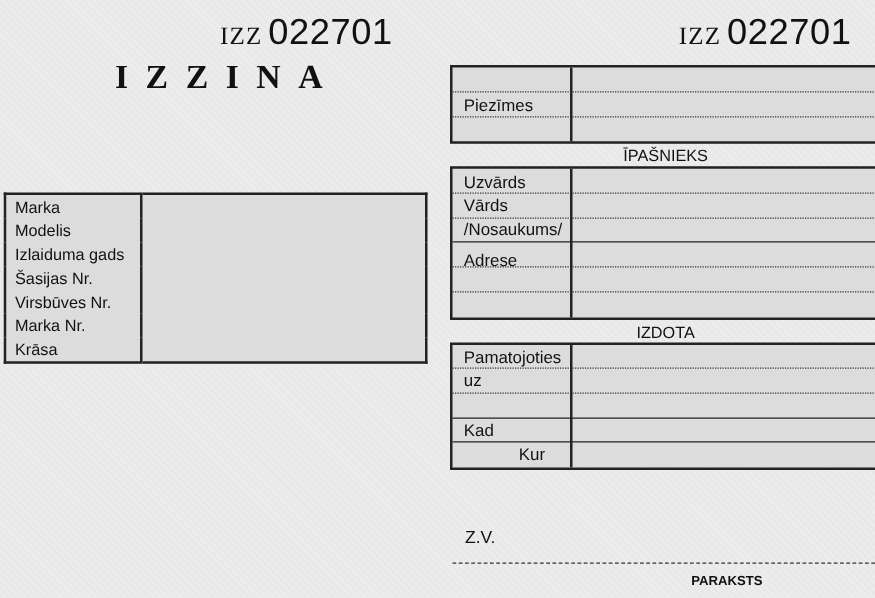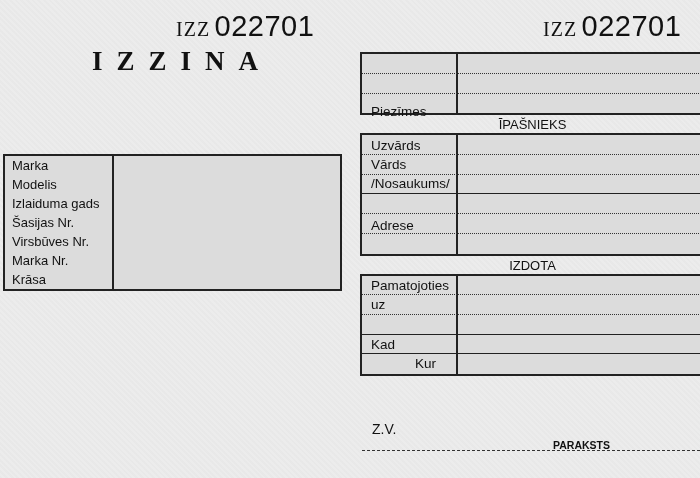--- a/index.html
+++ b/index.html
@@ -27,21 +27,21 @@
     text-align:justify; text-indent:14px; }
   .rbox { position:absolute; left:360px; width:345px; border:2px solid #222; background:#dcdcdc; }
   .rbox .lcol { position:absolute; left:0; top:0; bottom:0; width:94px; border-right:2px solid #222; }
   .rline { position:absolute; left:0; right:0; height:0; }
   .rline.dot { border-top:1.5px dotted #333; }
   .rline.solid { border-top:1.5px solid #222; }
   .rlabel { position:absolute; left:9px; font-size:13.5px; }
   .section-h { position:absolute; left:360px; width:345px; text-align:center; font-size:13px; }
   .zv { position:absolute; left:372px; top:421px; font-size:14px; }
   .sigline { position:absolute; left:362px; right:0; top:450px; border-top:1.5px dashed #333; }
-  .paraksts { position:absolute; left:553px; top:439px; font-size:10.5px; font-weight:bold; }
+  .paraksts { position:absolute; left:553px; top:459px; font-size:10.5px; font-weight:bold; }
 </style>
 </head>
 <body>
 
 <div class="page">
 
   <div class="serial" style="left:176px;">
     <span class="pre">IZZ</span>
     <span class="num">022701</span>
   </div>
@@ -84,37 +84,37 @@
 
   <div class="serial" style="left:543px;">
     <span class="pre">IZZ</span>
     <span class="num">022701</span>
   </div>
 
   <div class="rbox" style="top:52px; height:59px;">
     <div class="lcol"></div>
     <div class="rline dot" style="top:19px;"></div>
     <div class="rline dot" style="top:39px;"></div>
-    <div class="rlabel" style="top:23px;margin-top:27px;">Piezīmes</div>
+    <div class="rlabel" style="top:23px;">Piezīmes</div>
     <div style="position:absolute;left:96px;right:0;top:0;bottom:0;"></div>
   </div>
 
   <div class="section-h" style="top:117px;">ĪPAŠNIEKS</div>
 
   <div class="rbox" style="top:133px; height:119px;">
     <div class="lcol"></div>
     <div class="rline dot" style="top:19px;"></div>
     <div class="rline dot" style="top:39px;"></div>
     <div class="rline solid" style="top:58px;"></div>
     <div class="rline dot" style="top:78px;"></div>
     <div class="rline dot" style="top:98px;"></div>
     <div class="rlabel" style="top:3px;">Uzvārds</div>
     <div class="rlabel" style="top:6px;margin-top:16px;">Vārds</div>
     <div class="rlabel" style="top:41px;">/Nosaukums/</div>
-    <div class="rlabel" style="top:83px;text-align:center;">Adrese</div>
+    <div class="rlabel" style="top:66px;text-align:center;">Adrese</div>
     <div style="position:absolute;left:96px;right:0;top:0;height:58px;"></div>
     <div style="position:absolute;left:96px;right:0;top:60px;bottom:0;"></div>
   </div>
 
   <div class="section-h" style="top:258px;">IZDOTA</div>
 
   <div class="rbox" style="top:274px; height:98px;">
     <div class="lcol"></div>
     <div class="rline dot" style="top:18px;"></div>
     <div class="rline dot" style="top:38px;"></div>

